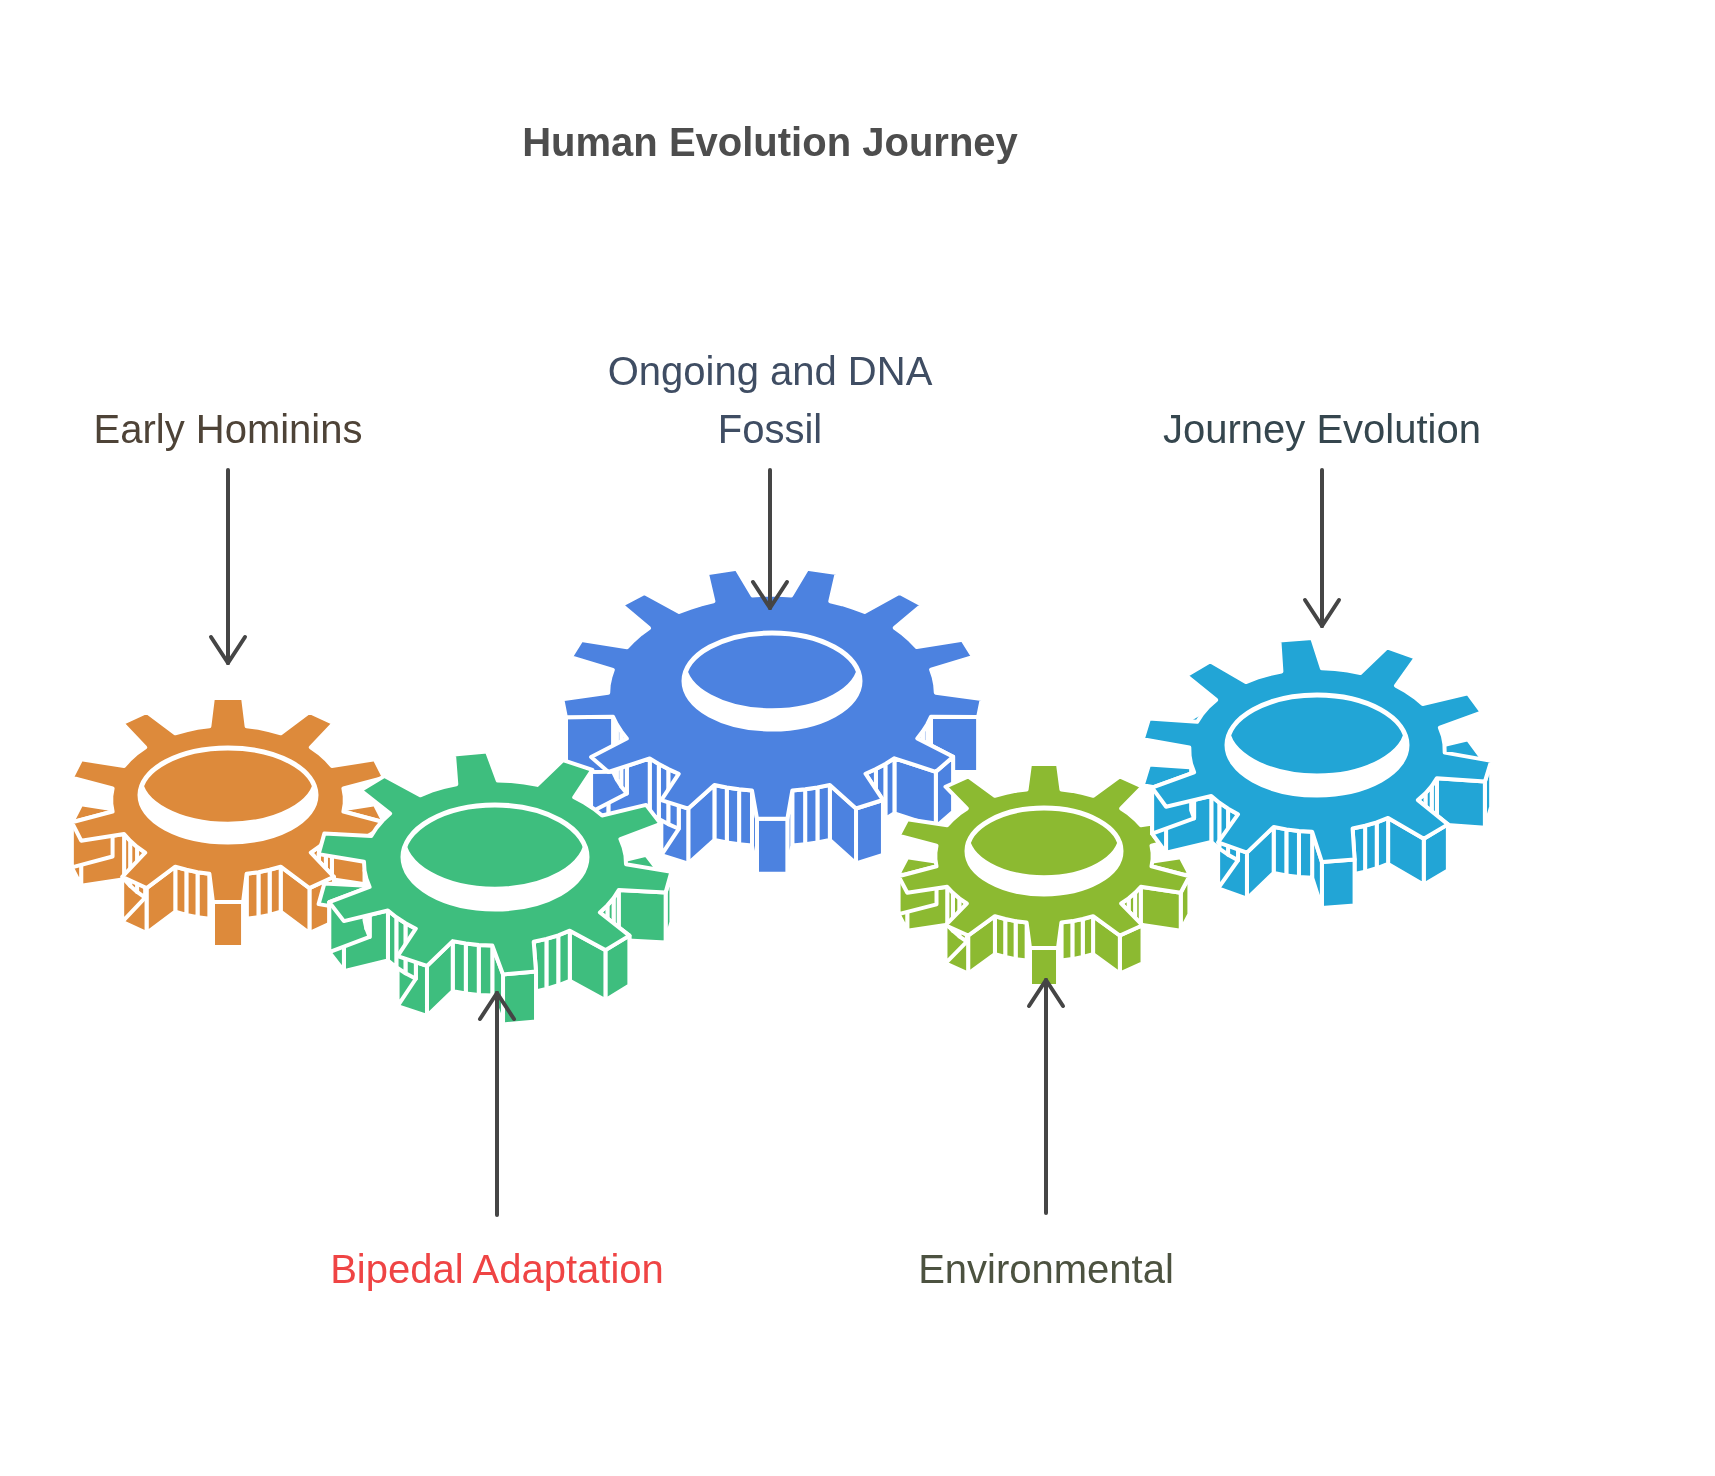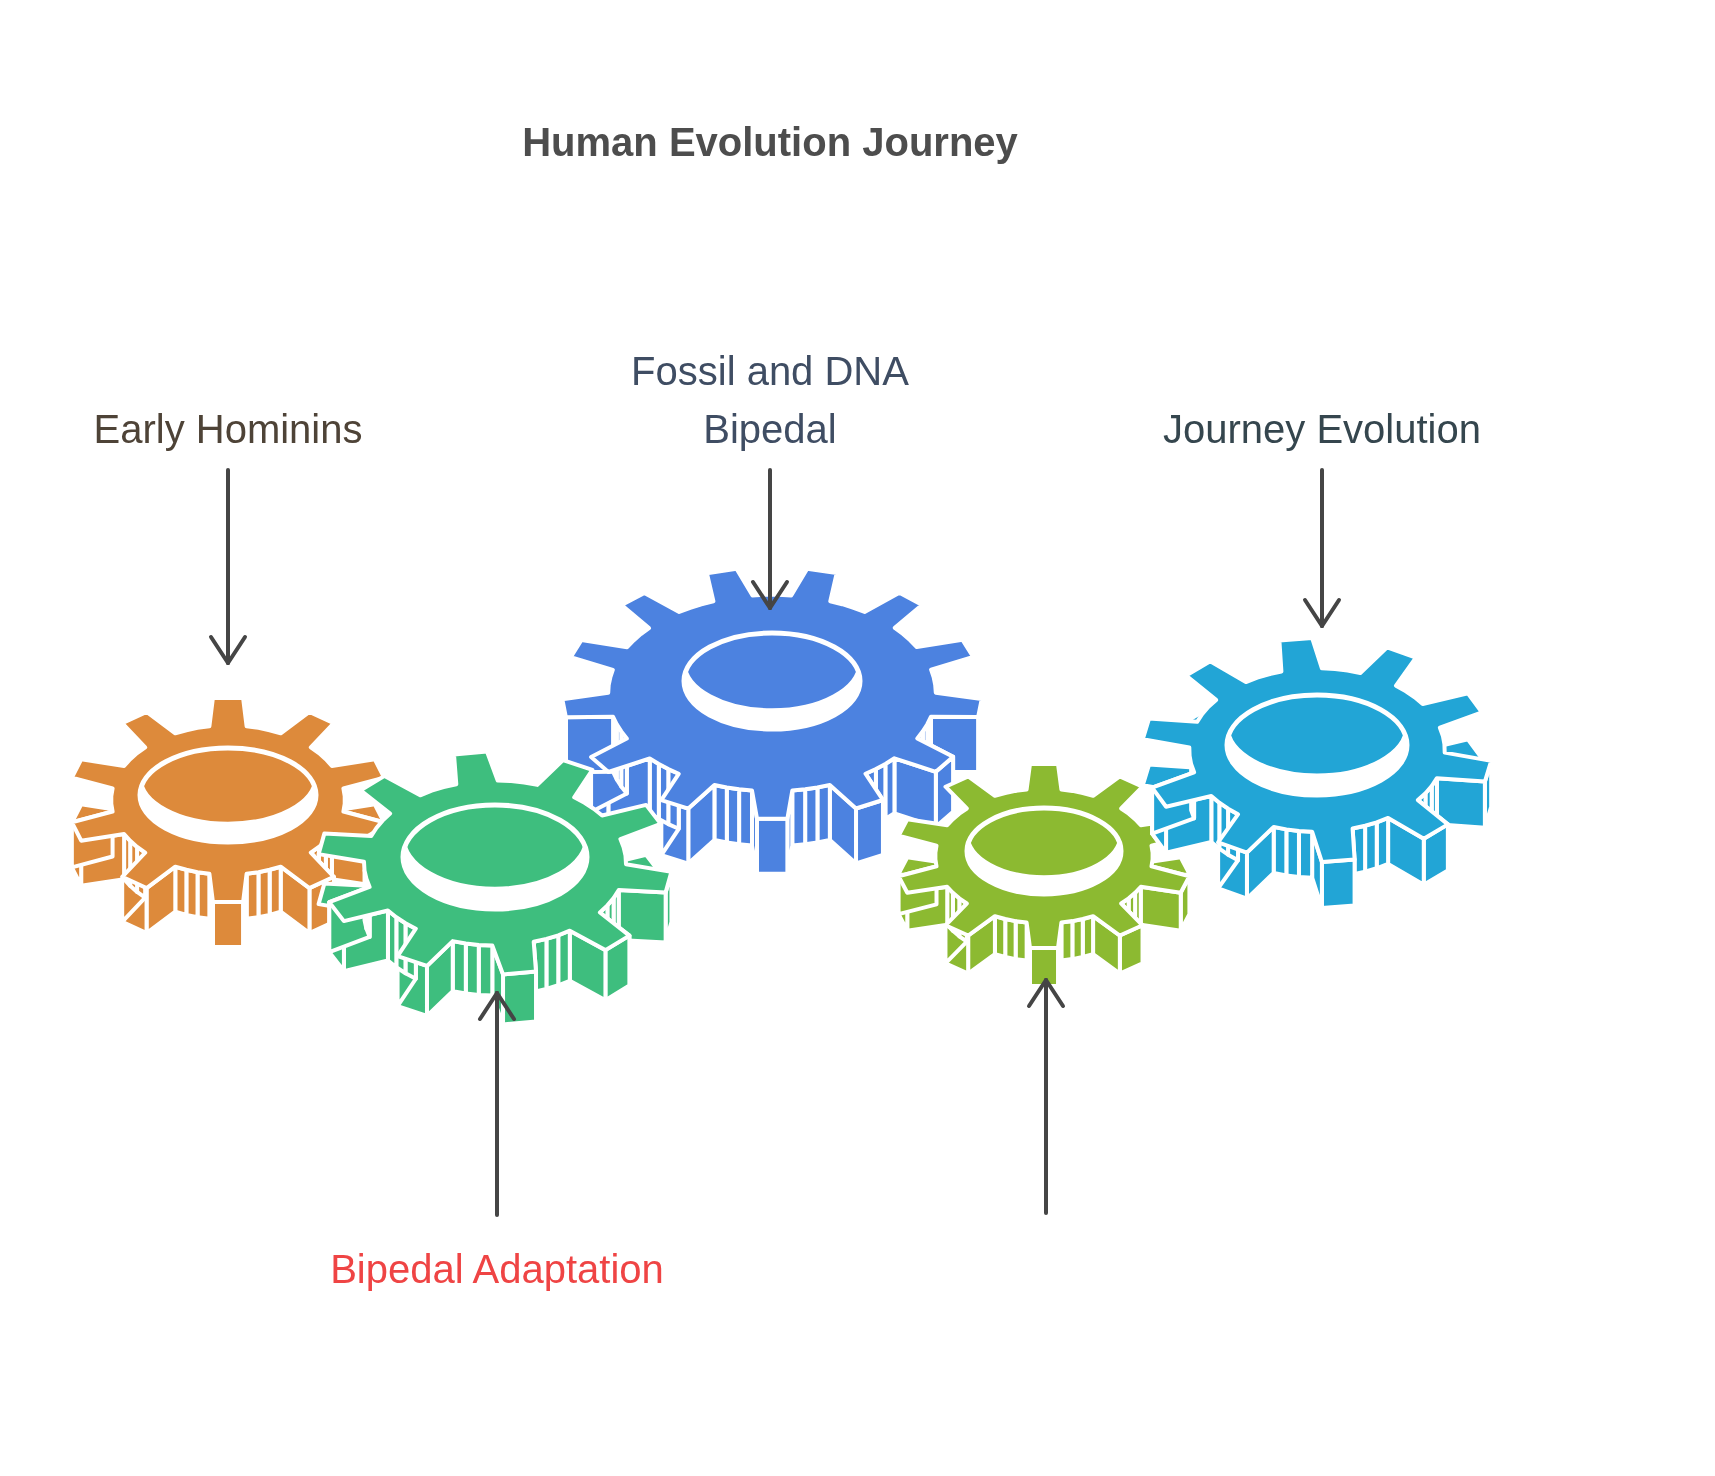--- a/index.html
+++ b/index.html
@@ -260,28 +260,29 @@
       </g>
     </svg>
 
   <h1 class="title" style="color: rgb(77, 77, 77);">Human Evolution Journey</h1>
 
   <div class="step-label" style="left: 228px; top: 392px; color: rgb(78, 67, 55); text-align: right;">
     <span class="line">Early Hominins</span>
   </div>
 
   <div class="step-label" style="left: 770px; top: 334px; color: rgb(63, 77, 99);">
-    <span class="line">Fossil and DNA</span>
-    <span class="line">Bipedal</span>
+    <span class="line">Ongoing and DNA</span>
+    <span class="line">Fossil</span>
   </div>
 
   <div class="step-label" style="left: 1322px; top: 392px; color: rgb(53, 70, 78);">
     <span class="line">Journey Evolution</span>
   </div>
 
   <div class="step-label" style="left: 497px; top: 1232px; color: #ef4444;">
     <span class="line">Bipedal Adaptation</span>
   </div>
 
   <div class="step-label" style="left: 1046px; top: 1232px; color: rgb(76, 82, 64);">
+    <span class="line">Environmental</span>
   </div>
 
 </div>
 
 </body></html>

